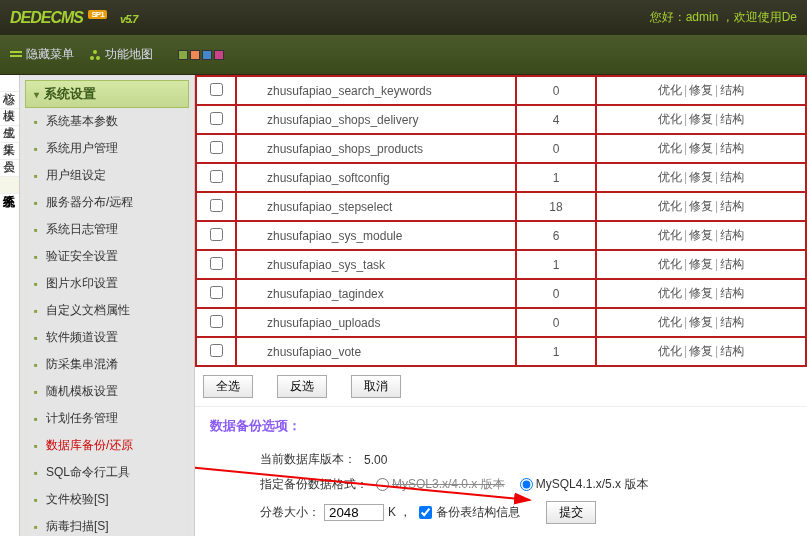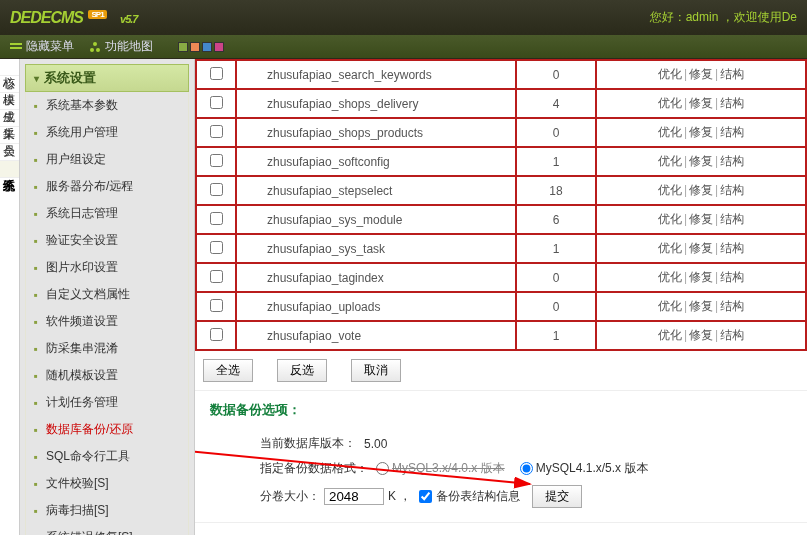--- a/index.html
+++ b/index.html
@@ -4,21 +4,21 @@
 <style>
 * { margin: 0; padding: 0; box-sizing: border-box; }
 body { font-family: Arial, "Microsoft YaHei", sans-serif; font-size: 12px; background: #fff; width: 807px; height: 536px; overflow: hidden; position: relative; }
 
 .header { background: linear-gradient(#3a3a2a, #2a2a1a); height: 35px; display: flex; align-items: center; padding: 0 10px; color: #ccc; }
 .logo { color: #a5d033; font-weight: bold; font-size: 16px; font-style: italic; letter-spacing: -1px; }
 .logo .sp { background: #e89c0a; color: #fff; font-size: 8px; padding: 0 3px; border-radius: 2px; margin-left: 2px; position: relative; top: -6px; font-style: normal; }
 .logo .ver { color: #a5d033; font-size: 11px; margin-left: 10px; }
 .header-right { margin-left: auto; color: #a5d033; font-size: 12px; }
 
-.toolbar { background: linear-gradient(#4a5a2a, #3a4a1a); height: 24px; display: flex; align-items: center; padding: 0 10px; color: #dde; font-size: 12px; border-bottom: 1px solid #2a2a1a; }
+.toolbar { background: linear-gradient(#4a5a2a, #3a4a1a); height: 40px; display: flex; align-items: center; padding: 0 10px; color: #dde; font-size: 12px; border-bottom: 1px solid #2a2a1a; }
 .toolbar-item { display: flex; align-items: center; margin-right: 15px; cursor: pointer; }
 .toolbar-icon { width: 12px; height: 12px; margin-right: 4px; }
 .color-boxes { display: flex; gap: 2px; margin-left: 10px; }
 .color-box { width: 10px; height: 10px; border: 1px solid #333; }
 
 .container { display: flex; height: 476px; }
 
 .side-nav { width: 20px; background: #fff; border-right: 1px solid #ccc; display: flex; flex-direction: column; }
 .side-nav-item { writing-mode: vertical-rl; text-align: center; padding: 8px 2px; font-size: 12px; color: #333; border-bottom: 1px solid #eee; cursor: pointer; }
 .side-nav-item.active { background: #f5f5e8; color: #000; font-weight: bold; }
@@ -40,21 +40,21 @@
 .data-table .name-cell { text-align: left; padding-left: 30px; width: 280px; }
 .data-table .count-cell { width: 80px; }
 .data-table .action-cell { color: #888; }
 .action-link { color: #555; cursor: pointer; }
 .action-sep { color: #aaa; margin: 0 2px; }
 
 .table-actions { padding: 8px; display: flex; gap: 24px; }
 .btn { padding: 2px 12px; border: 1px solid #aaa; background: linear-gradient(#fff, #e8e8e8); cursor: pointer; font-size: 12px; }
 
 .backup-section { border-top: 1px solid #eee; padding: 10px 15px; }
-.section-title { color: #15803d; font-weight: bold; margin-bottom: 12px; font-size: 13px; }
+.section-title { color: #8b5cf6; font-weight: bold; margin-bottom: 12px; font-size: 13px; }
 .form-row { padding: 4px 0 4px 50px; display: flex; align-items: center; font-size: 12px; color: #333; }
 .form-input { border: 1px solid #aaa; padding: 0 4px; width: 60px; margin: 0 4px; }
 .strike { text-decoration: line-through; color: #888; }
 .radio-label { margin-right: 15px; display: inline-flex; align-items: center; }
 .radio-label input { margin-right: 3px; }
 
 .arrow { position: absolute; z-index: 10; pointer-events: none; }
 
 input[type="checkbox"], input[type="radio"] { cursor: pointer; }
 </style>
@@ -220,21 +220,21 @@
         </label>
       </div>
       <div class="form-row">
         <span>分卷大小：</span>
         <input class="form-input" value="2048" style="">
         <span>K ，</span>
         <label style="margin-left:8px;display:inline-flex;align-items:center">
           <input type="checkbox" checked="" style="margin-right: 4px;">
           <span>备份表结构信息</span>
         </label>
-        <button class="btn" style="margin-left:12px">提交</button>
+        <button class="btn" style="margin-left:26px">提交</button>
       </div>
     </div>
 
     <div class="backup-section">
       <div class="section-title">进行状态：</div>
     </div>
 
     <svg class="arrow" style="left:-155px;top:300px" width="700" height="130">
       <defs>
           <marker id="ah" markerWidth="10" markerHeight="10" refX="8" refY="3" orient="auto">

